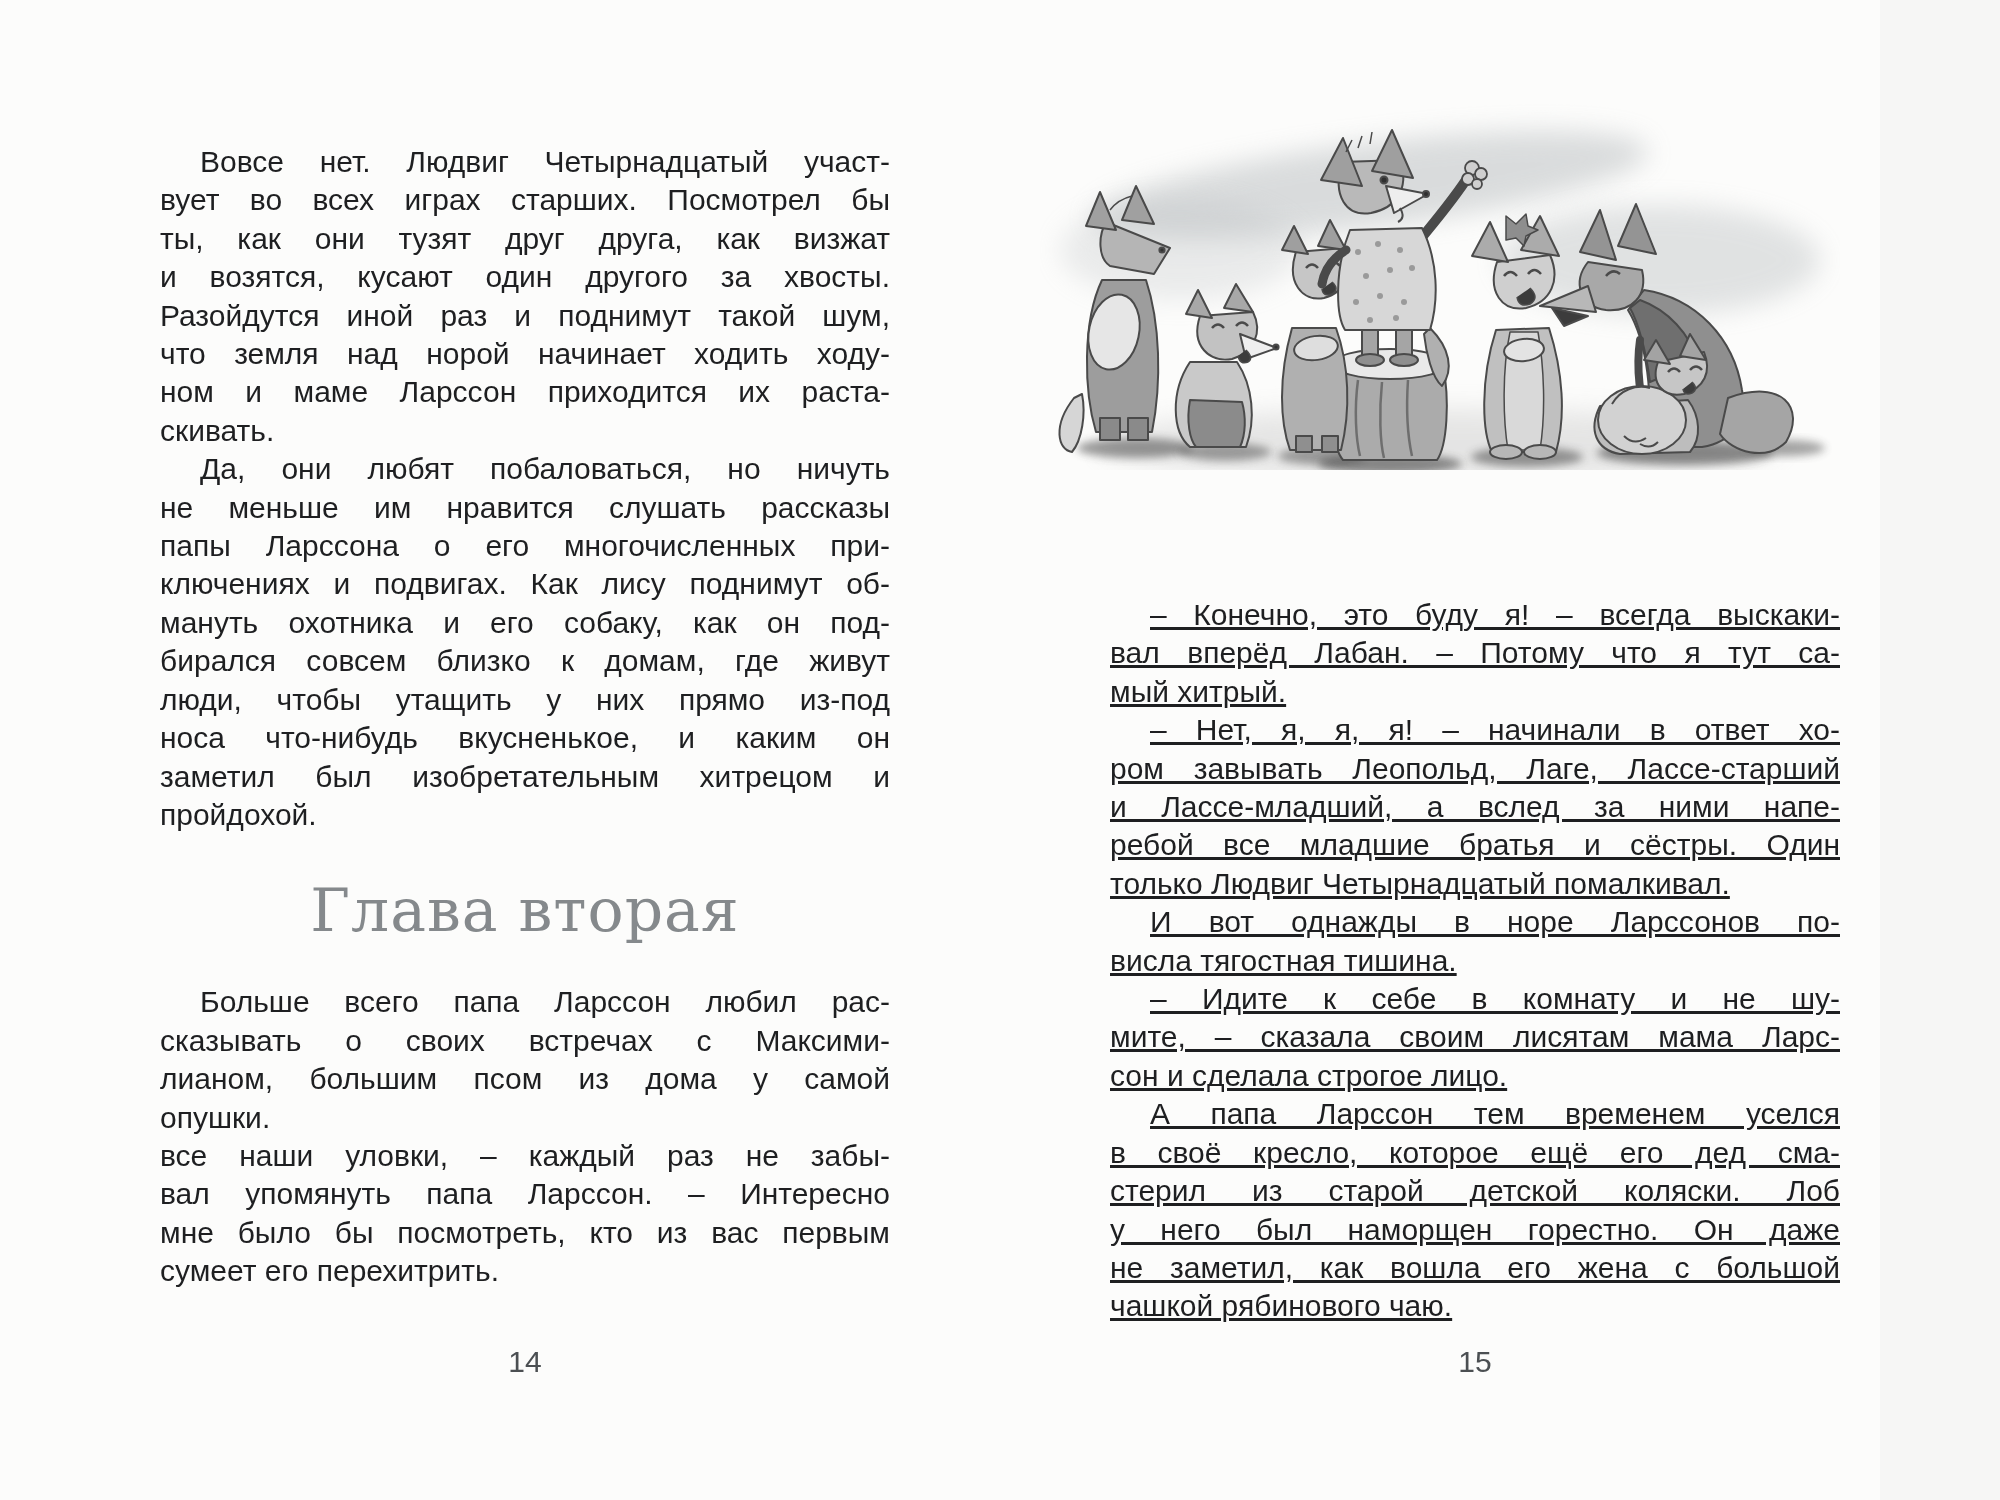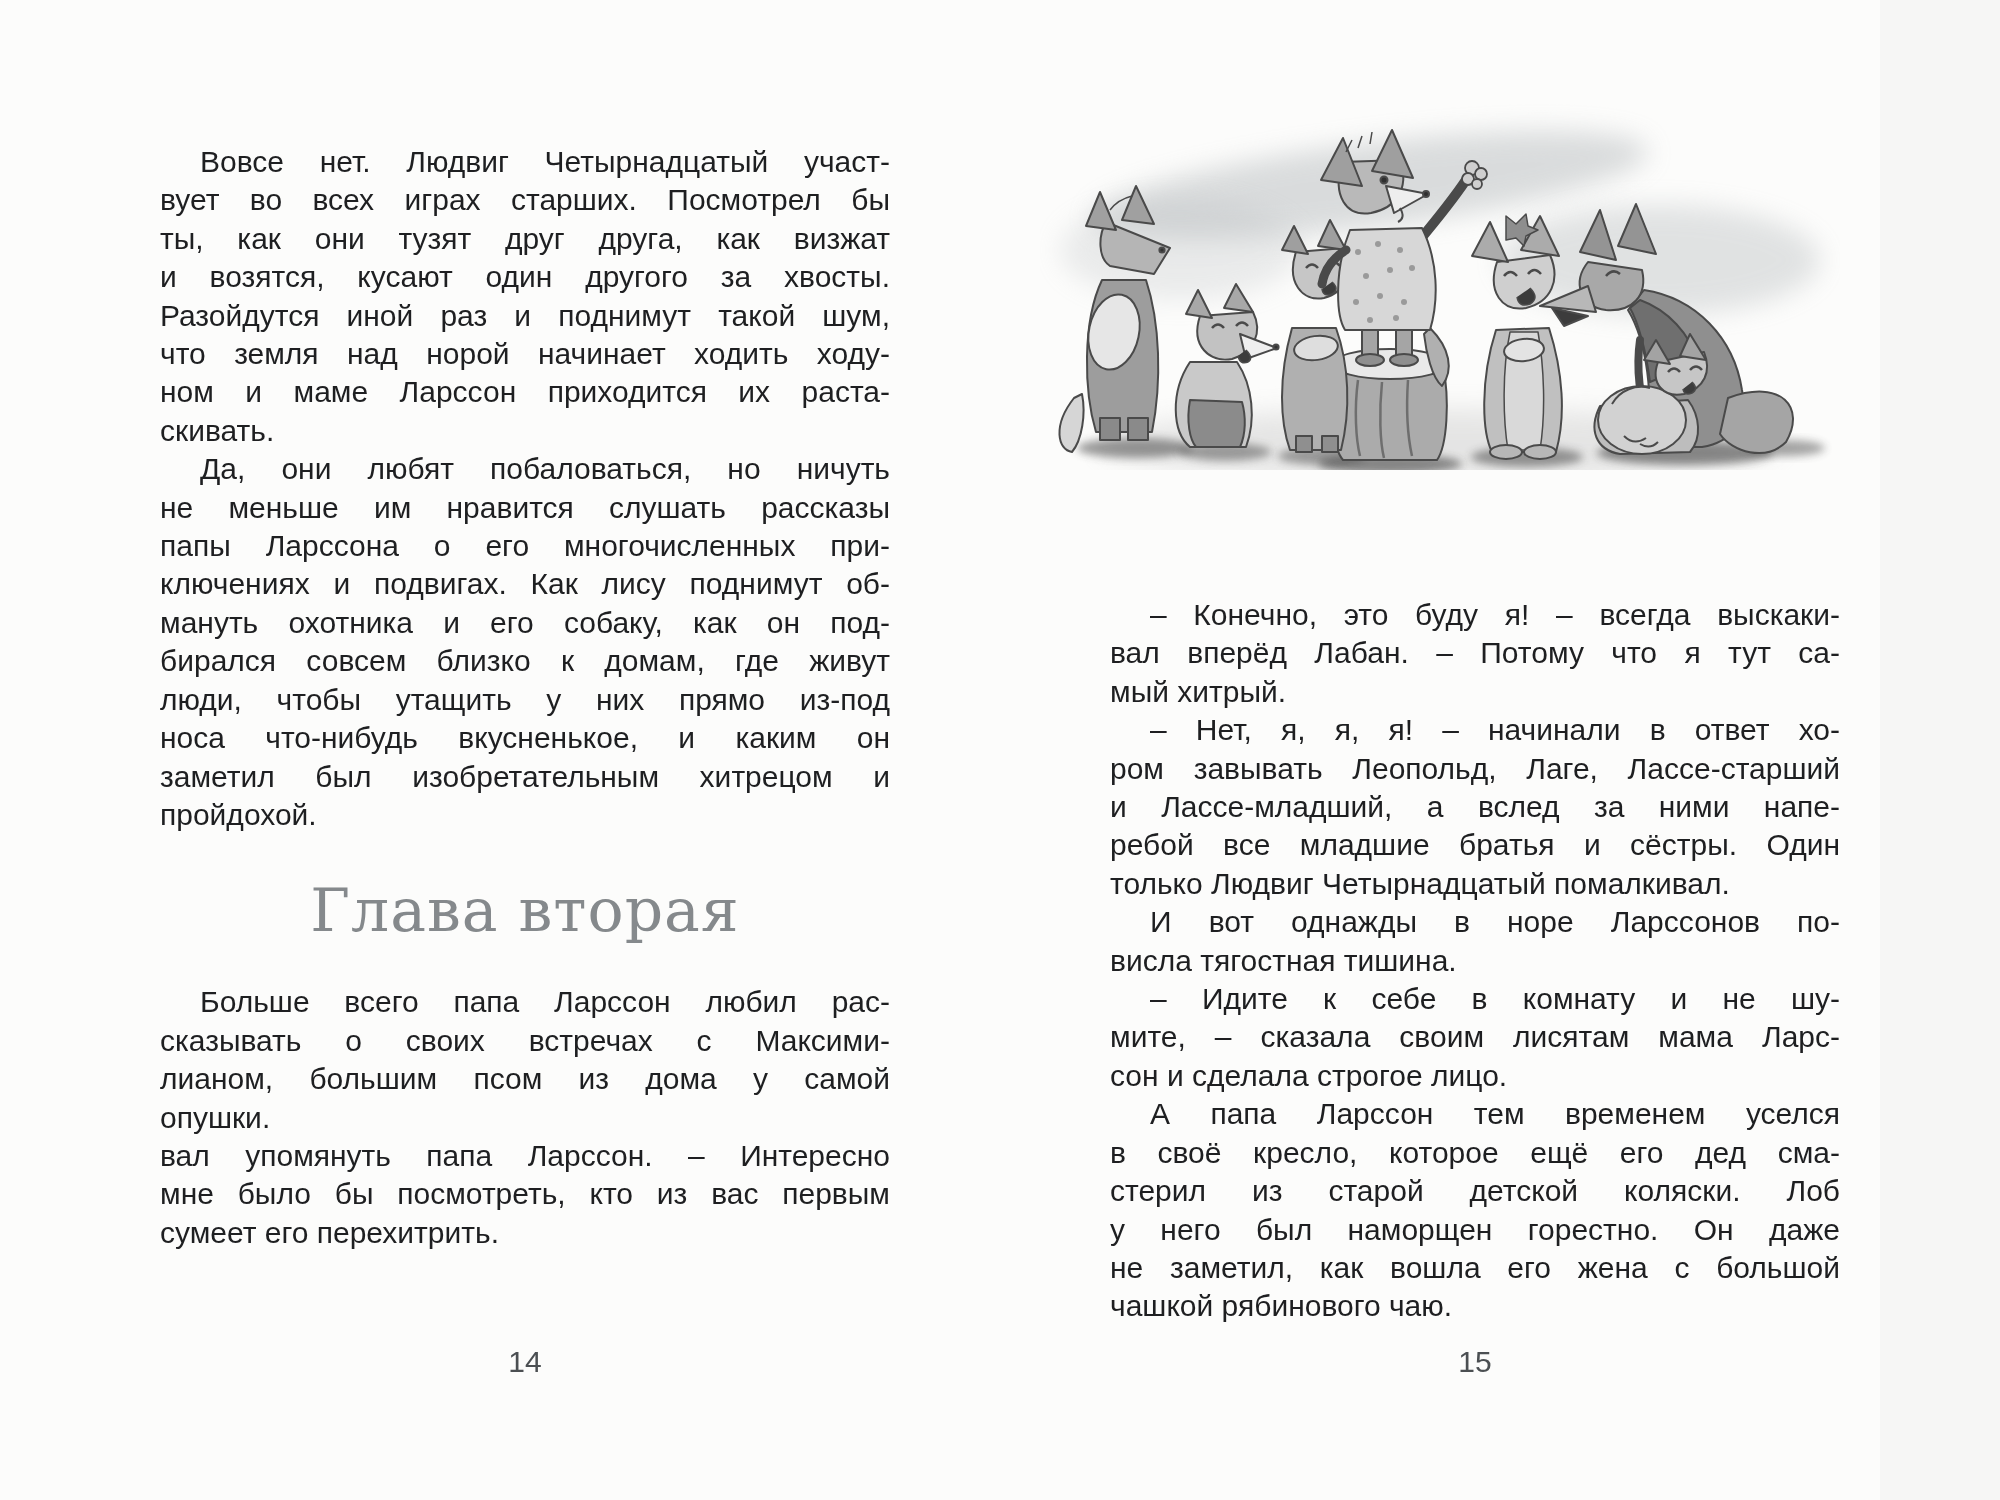--- a/index.html
+++ b/index.html
@@ -11,21 +11,21 @@
     font-family:"Liberation Sans","DejaVu Sans",sans-serif;
     color:#1e1f21;
   }
   .text-column{
     position:absolute;
     width:730px;
     font-size:30px;
     line-height:38.4px;
   }
   .col-left{left:160px;top:143px;}
-  .col-right{left:1110px;top:596px;}
+  .col-right{left:1110px;top:596px;text-decoration:underline;}
   .para{margin:0;}
   .line{
     text-align:justify;
     text-align-last:justify;
     white-space:normal;
     overflow:hidden;
   }
   .line.first{text-indent:40px;}
   .line.last{text-align-last:left;}
   .chapter-heading{
@@ -239,20 +239,21 @@
         <div class="line last">пройдохой.</div>
       </div>
       <div class="chapter-heading">Глава вторая</div>
       <div class="para">
         <div class="line first">Больше всего папа Ларссон любил рас-</div>
         <div class="line">сказывать о своих встречах с Максими-</div>
         <div class="line">лианом, большим псом из дома у самой</div>
         <div class="line last">опушки.</div>
       </div>
       <div class="para">
+        <div class="line">все наши уловки, – каждый раз не забы-</div>
         <div class="line">вал упомянуть папа Ларссон. – Интересно</div>
         <div class="line">мне было бы посмотреть, кто из вас первым</div>
         <div class="line last">сумеет его перехитрить.</div>
       </div>
     </div>
   <div class="page-number pn-left">14</div>
 
   <div class="text-column col-right">
       <div class="para">
         <div class="line first">– Конечно, это буду я! – всегда выскаки-</div>

